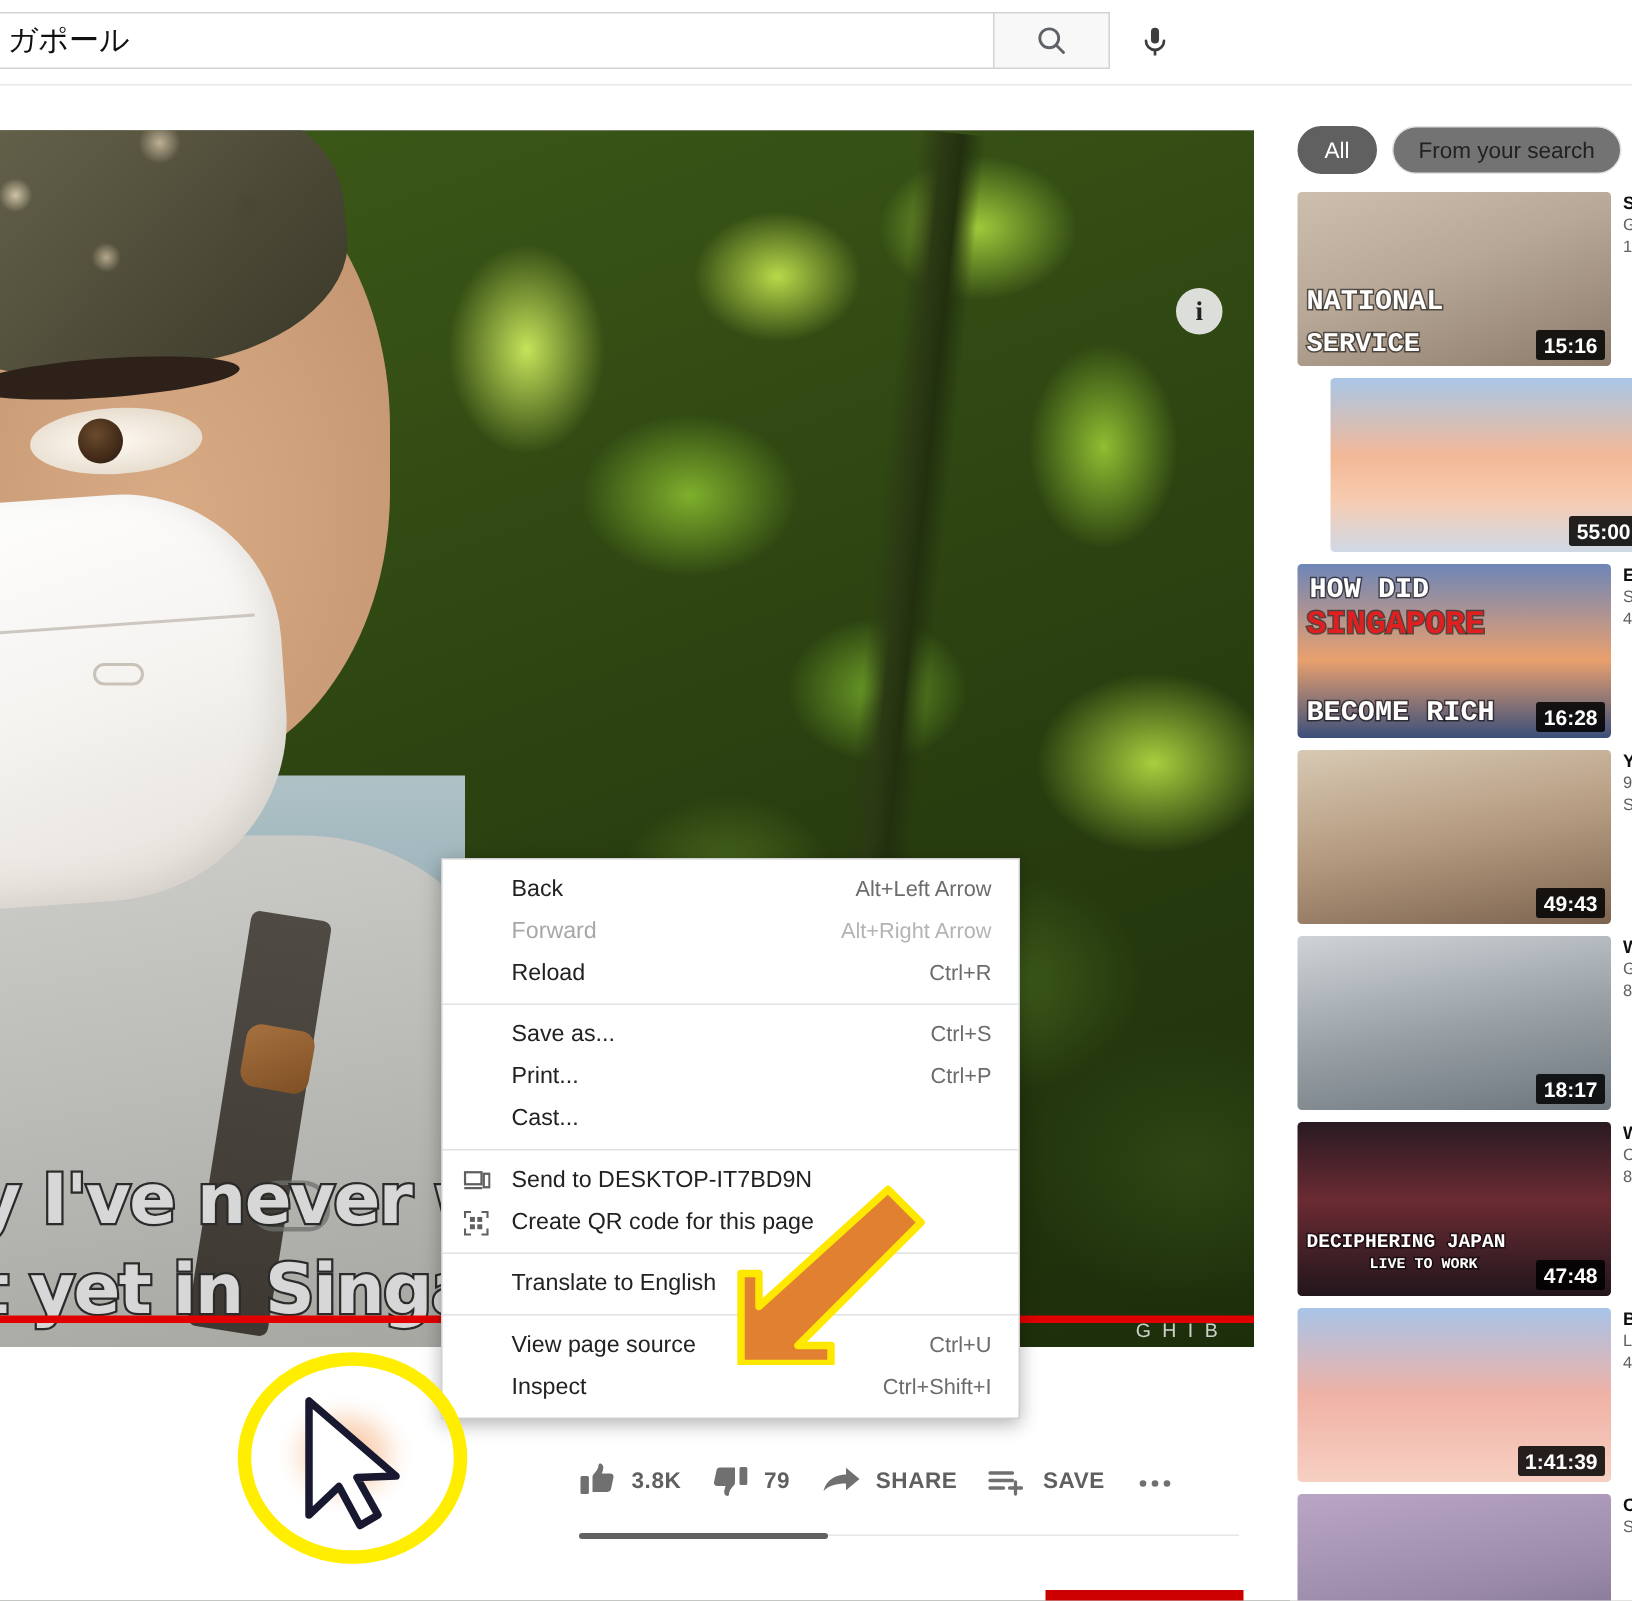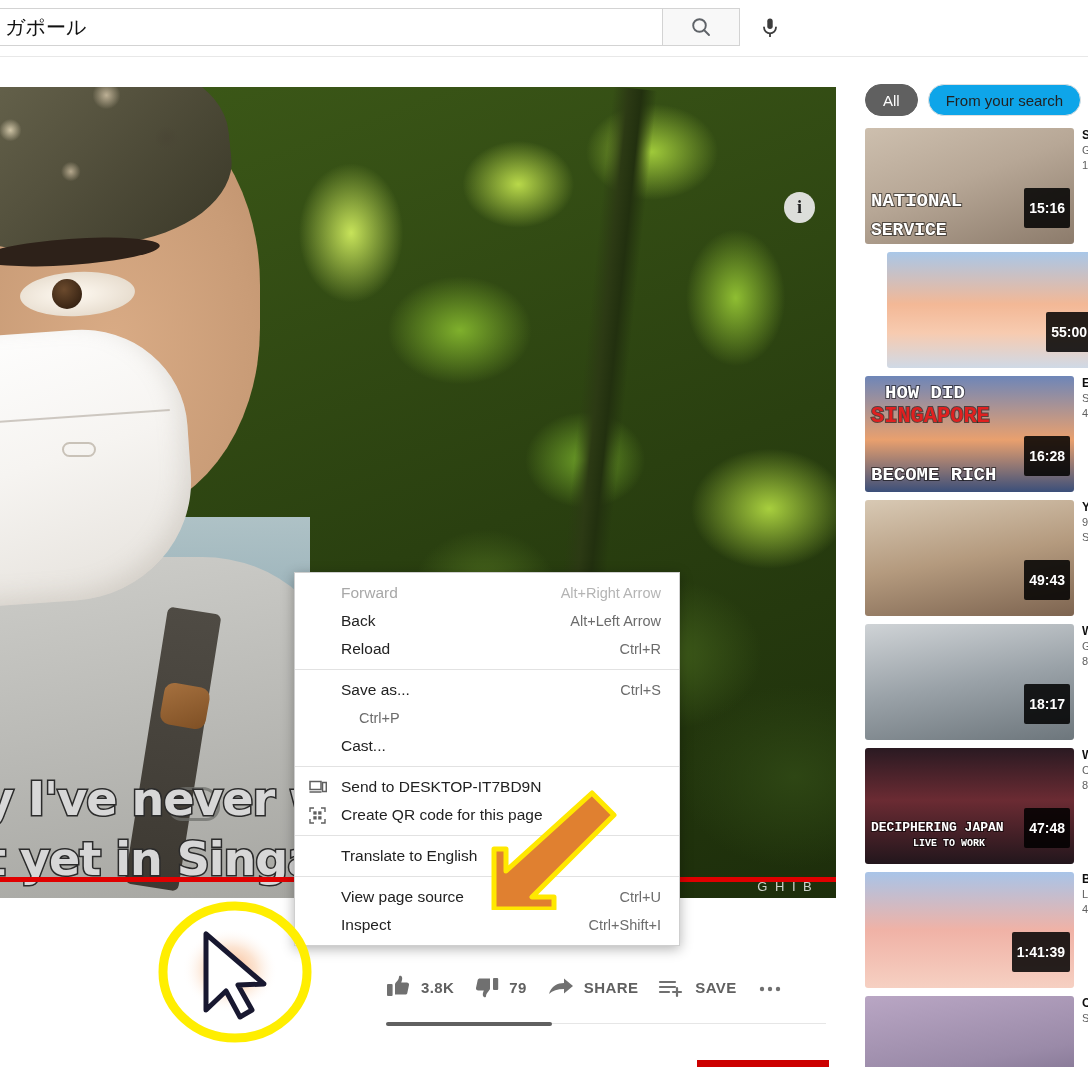--- a/index.html
+++ b/index.html
@@ -275,41 +275,41 @@
   }
   #chips {
     display: flex; gap: 10px; align-items: center;
     padding: 8px 0 12px 5px;
   }
   .chip {
     height: 32px; border-radius: 16px;
     display: flex; align-items: center;
     padding: 0 17px;
     font-size: 15px;
-    background: #0ea5e9; color: #222;
+    background: #737373; color: #222;
     border: 1px solid #e0e0e0;
     white-space: nowrap; cursor: pointer;
   }
   .chip.active { background: #606060; color: #fff; border-color: #606060; }
 
   .vrow { display: flex; gap: 8px; margin-bottom: 8px; padding-left: 5px; }
   .thumb {
     position: relative;
     width: 209px; height: 116px;
     flex: 0 0 209px;
     border-radius: 3px;
     overflow: hidden;
     background: #ddd;
     cursor: pointer;
   }
   .dur {
-    position: absolute; right: 4px; bottom: 16px;
+    position: absolute; right: 4px; bottom: 4px;
     background: rgba(0,0,0,.85);
     color: #fff; font-size: 14px; font-weight: bold;
-    padding: 12px 5px; border-radius: 2px;
+    padding: 2px 5px; border-radius: 2px;
     font-family: "Liberation Sans", sans-serif;
   }
   .vmeta {
     flex: 1; min-width: 0; overflow: hidden;
     font-size: 12px; color: #0f0f0f; line-height: 15px;
     font-weight: bold;
   }
   .vmeta .vsub { color: #606060; font-weight: normal; font-size: 11px; }
 
   .t-overlay {
@@ -415,43 +415,44 @@
       <circle cx="13" cy="14" r="2.2" fill="#707070"></circle>
       <circle cx="21" cy="14" r="2.2" fill="#707070"></circle>
     </svg>
   </div>
 </div>
 <div id="hairline"></div>
 <div id="progress-underline"></div>
 <div id="subscribe-bar"></div>
 
 <div id="ctxmenu">
+    <div class="mi">
+      <span class="mi-icon"></span>
+      <span class="mi-label">Back</span>
+      <span class="mi-accel">Alt+Left Arrow</span>
+    </div>
     <div class="mi disabled">
       <span class="mi-icon"></span>
       <span class="mi-label">Forward</span>
       <span class="mi-accel">Alt+Right Arrow</span>
     </div>
     <div class="mi">
       <span class="mi-icon"></span>
-      <span class="mi-label">Back</span>
-      <span class="mi-accel">Alt+Left Arrow</span>
-    </div>
-    <div class="mi">
-      <span class="mi-icon"></span>
       <span class="mi-label">Reload</span>
       <span class="mi-accel">Ctrl+R</span>
     </div>
     <div class="msep"></div>
     <div class="mi">
       <span class="mi-icon"></span>
       <span class="mi-label">Save as...</span>
       <span class="mi-accel">Ctrl+S</span>
     </div>
     <div class="mi">
       <span class="mi-icon"></span>
+      <span class="mi-label">Print...</span>
       <span class="mi-accel">Ctrl+P</span>
     </div>
     <div class="mi">
       <span class="mi-icon"></span>
       <span class="mi-label">Cast...</span>
       <span class="mi-accel"></span>
     </div>
     <div class="msep"></div>
     <div class="mi">
       <span class="mi-icon">
@@ -543,21 +544,21 @@
           <span class="dur">55:00</span>
         </div>
         <div class="vmeta">
           <div>T</div>
           <div class="vsub">E</div>
           <div class="vsub">1</div>
         </div>
       </div>
       <div class="vrow">
         <div class="thumb" style="background: linear-gradient(rgb(110, 134, 184) 0%, rgb(233, 160, 110) 55%, rgb(59, 79, 122) 100%);">
-          <div class="t-overlay" style="left: 20px; top: 6px; font-size: 19px;">HOW DID</div>
+          <div class="t-overlay" style="left: 8px; top: 6px; font-size: 19px;">HOW DID</div>
           <div class="t-overlay" style="left: 6px; top: 28px; font-size: 22px; color: rgb(224, 32, 32);">SINGAPORE</div>
           <div class="t-overlay" style="left: 6px; top: 88px; font-size: 19px;">BECOME RICH</div>
           <span class="dur">16:28</span>
         </div>
         <div class="vmeta">
           <div>E</div>
           <div class="vsub">S</div>
           <div class="vsub">4</div>
         </div>
       </div>

